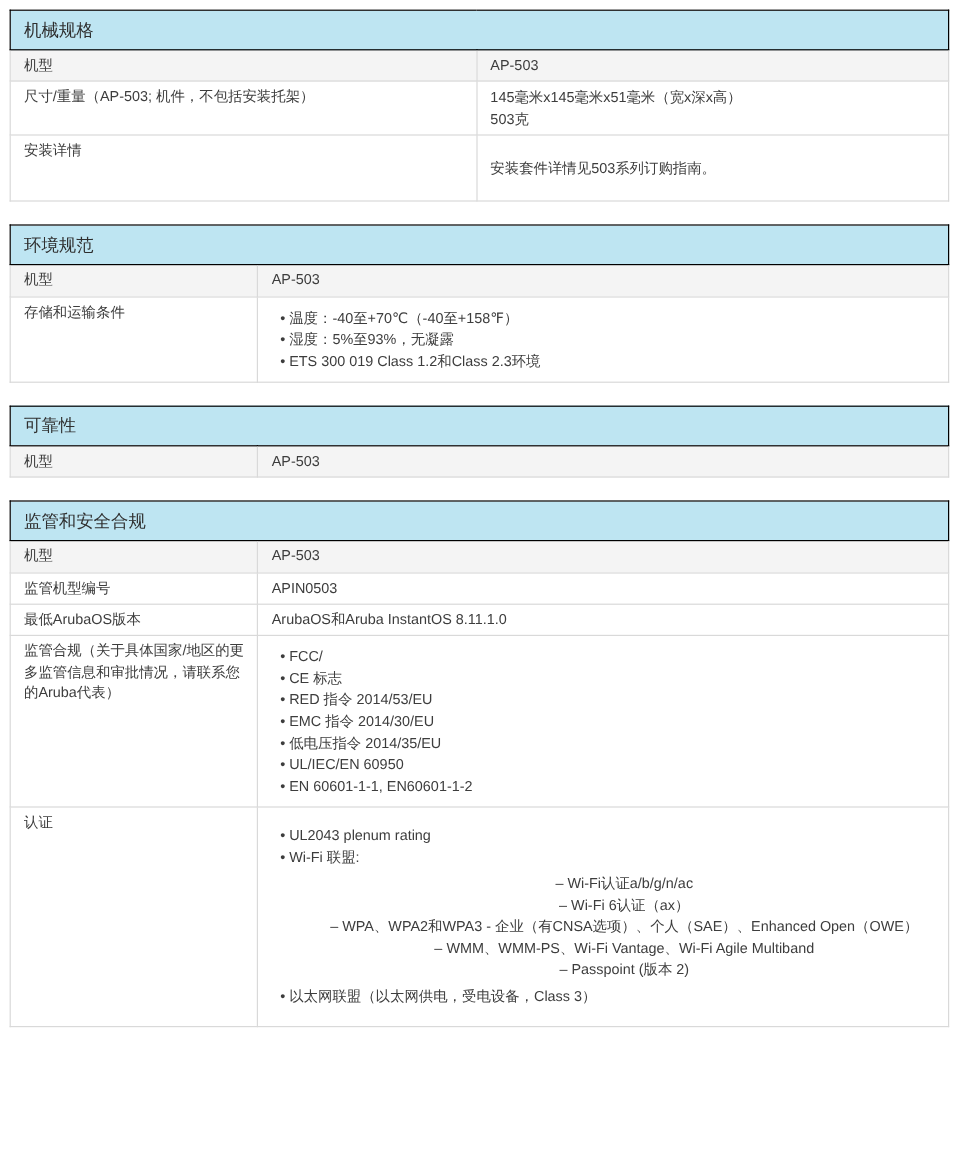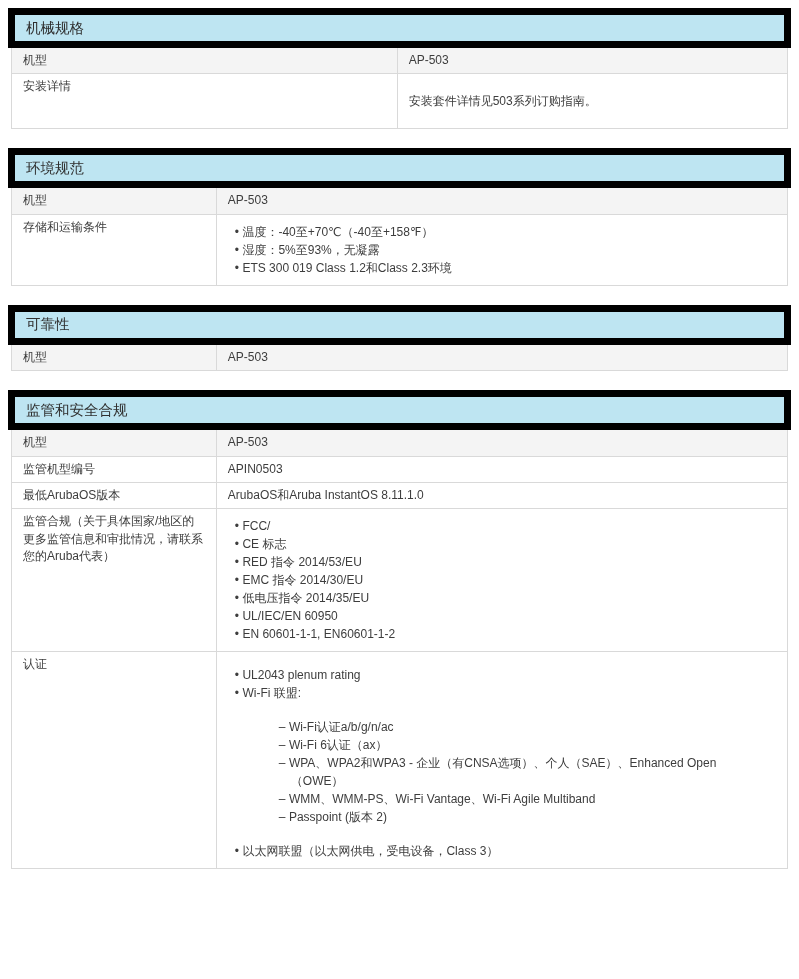--- a/index.html
+++ b/index.html
@@ -19,21 +19,21 @@
   table.spec {
     width: 100%;
     border-collapse: collapse;
     table-layout: fixed;
     margin: 0 0 19px 0;
     font-size: 12px;
   }
   table.spec:last-child { margin-bottom: 0; }
   th.section {
     background: #bee5f2;
-    border: 7px solid #000000;
+    border: 1px solid #000000;
     text-align: left;
     font-size: 14.5px;
     font-weight: 400;
     color: #2f2f2f;
     height: 33px;
     padding: 0 11px;
     vertical-align: middle;
   }
   td {
     border: 1px solid #d9d9d9;
@@ -52,23 +52,24 @@
     padding: 0 0 0 7px;
     line-height: 1.5;
   }
   ul.blist > li {
     padding-left: 13px;
     text-indent: -13px;
   }
   ul.blist > li::before { content: "• "; }
   ul.sublist {
     list-style: none;
-    margin: 16px;
+    margin: 4px;
     padding: 0 0 0 15px;
     line-height: 1.5;
+    text-align: center;
   }
   ul.sublist > li {
     padding-left: 12px;
     text-indent: -12px;
   }
   ul.sublist > li::before { content: "– "; }
   ul.mt10 { margin-top: 10px; }
 </style>
 </head>
 <body>
@@ -82,20 +83,27 @@
       </colgroup>
     <thead>
       <tr>
         <th class="section" colspan="2">机械规格</th>
       </tr>
     </thead>
     <tbody>
       <tr class="alt">
         <td>机型</td>
         <td>AP-503</td>
+      </tr>
+      <tr>
+        <td>尺寸/重量（AP-503; 机件，不包括安装托架）</td>
+        <td>
+          <div class="vline">145毫米x145毫米x51毫米（宽x深x高）</div>
+          <div class="vline">503克</div>
+        </td>
       </tr>
       <tr class="h55">
         <td>安装详情</td>
         <td class="v-mid">安装套件详情见503系列订购指南。</td>
       </tr>
     </tbody>
   </table>
 
   <table class="spec">
     <colgroup>

